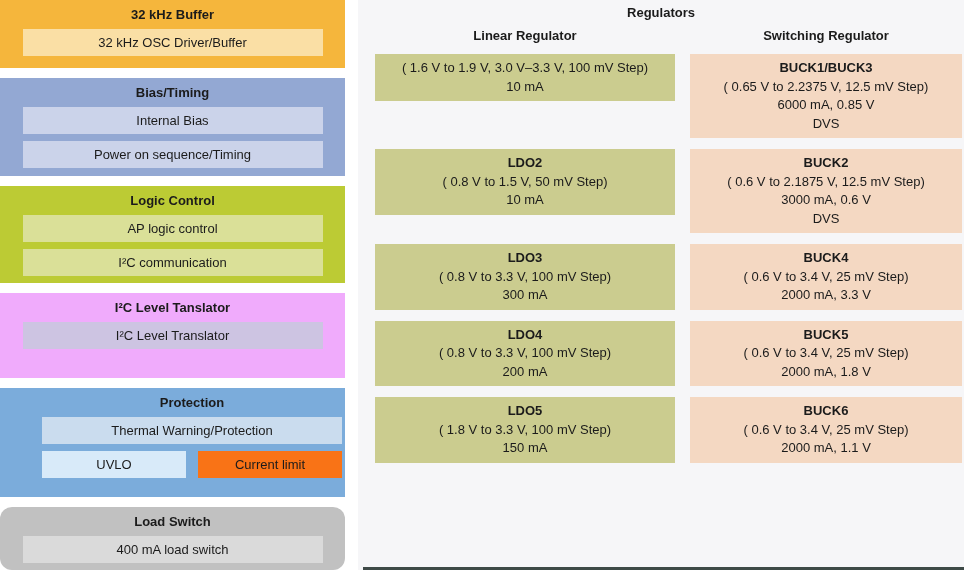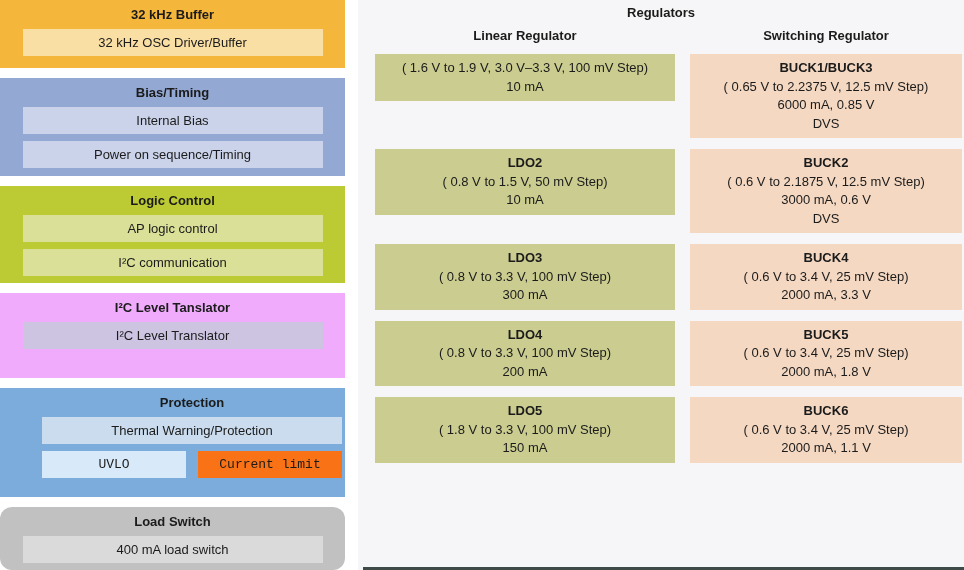--- a/index.html
+++ b/index.html
@@ -18,21 +18,21 @@
     flex: 0 0 345px; width: 345px;
     display: flex; flex-direction: column; gap: 10px;
   }
   .block { text-align: center; padding-top: 7px; }
   .block .blk-title { margin: 0 0 7px 0; font-size: 13px; font-weight: bold; line-height: 15px; }
   .inner {
     width: 300px; height: 27px; line-height: 27px;
     margin: 0 auto 7px auto;
     white-space: nowrap; overflow: hidden;
   }
-  .split-row { width: 300px; margin: 0 auto; display: flex; gap: 12px; font-family: Liberation Mono, monospace; }
+  .split-row { width: 300px; margin: 0 auto; display: flex; gap: 12px; }
   .split-row .inner-half { flex: 1; height: 27px; line-height: 27px; }
 
   .blk-buffer     { height: 72px;  background: #F5B63C; }
   .blk-buffer .inner      { background: #FADFA5; }
   .blk-bias       { height: 104px; background: #93A8D3; }
   .blk-bias .inner        { background: #CBD3EA; }
   .blk-logic      { height: 100px; background: #BCCB34; }
   .blk-logic .inner       { background: #DAE098; }
   .blk-i2c        { height: 90px;  background: #f0abfc; }
   .blk-i2c .inner         { background: #CDC4E2; }

